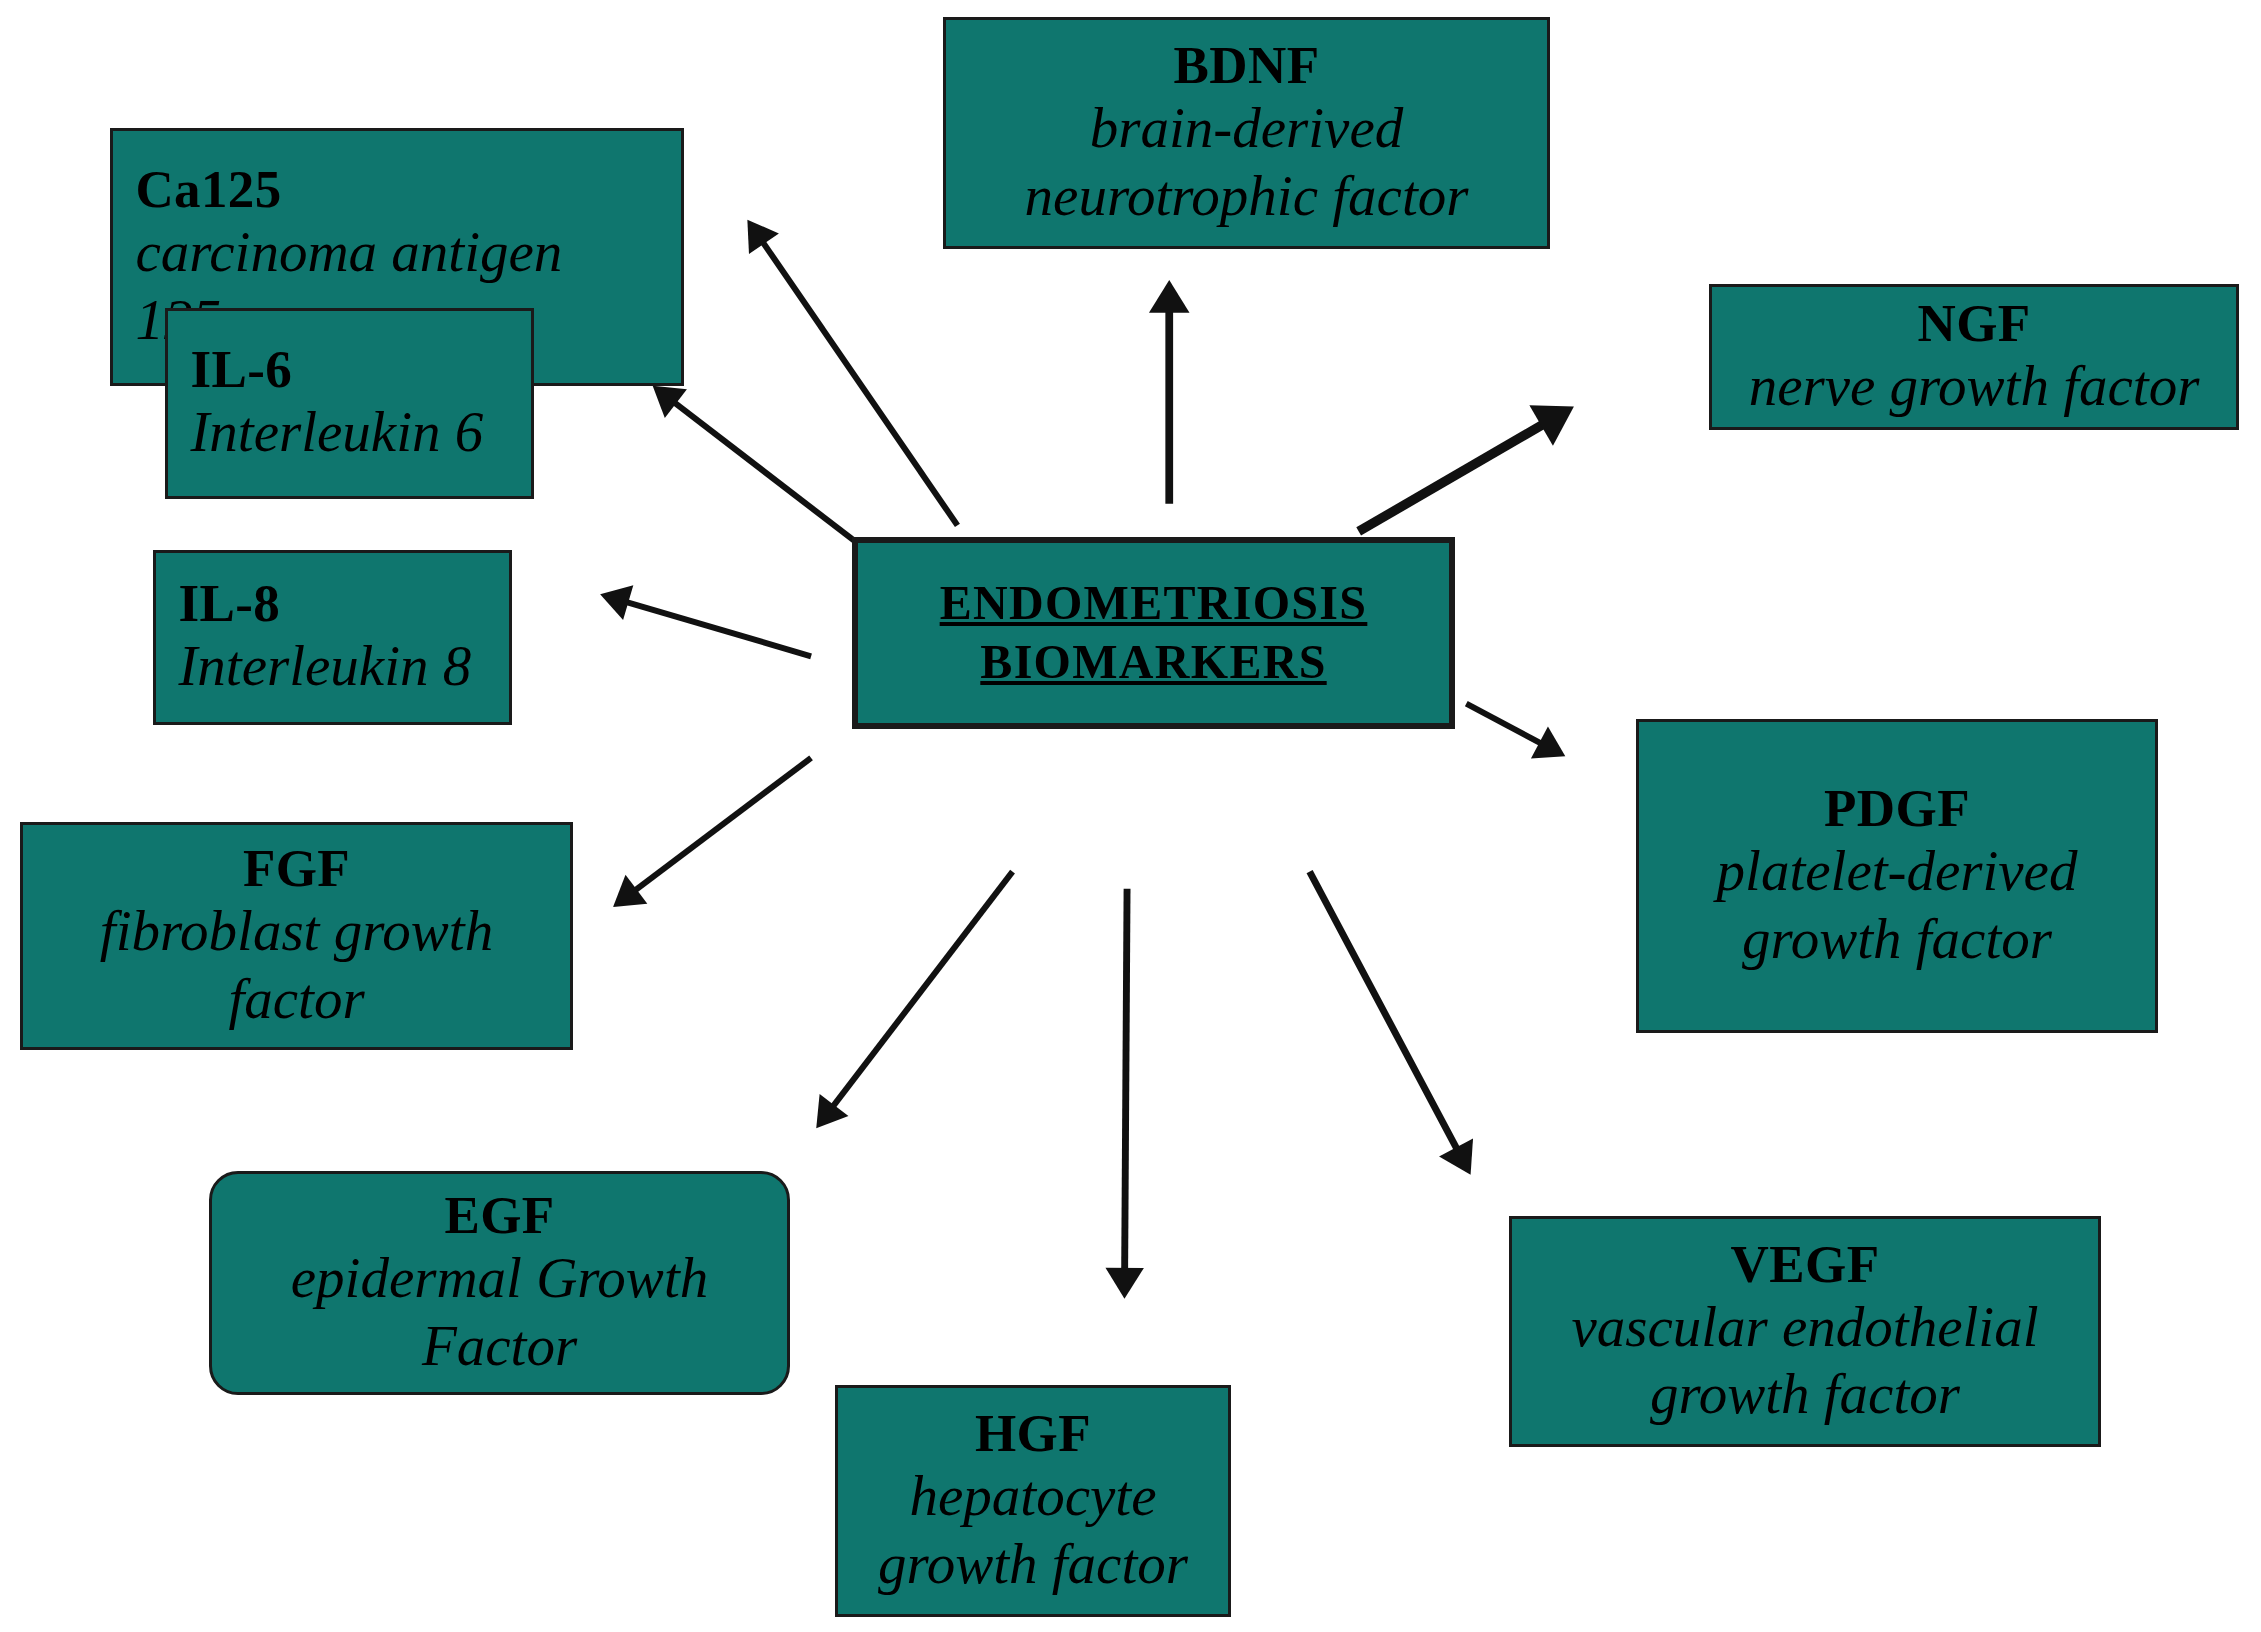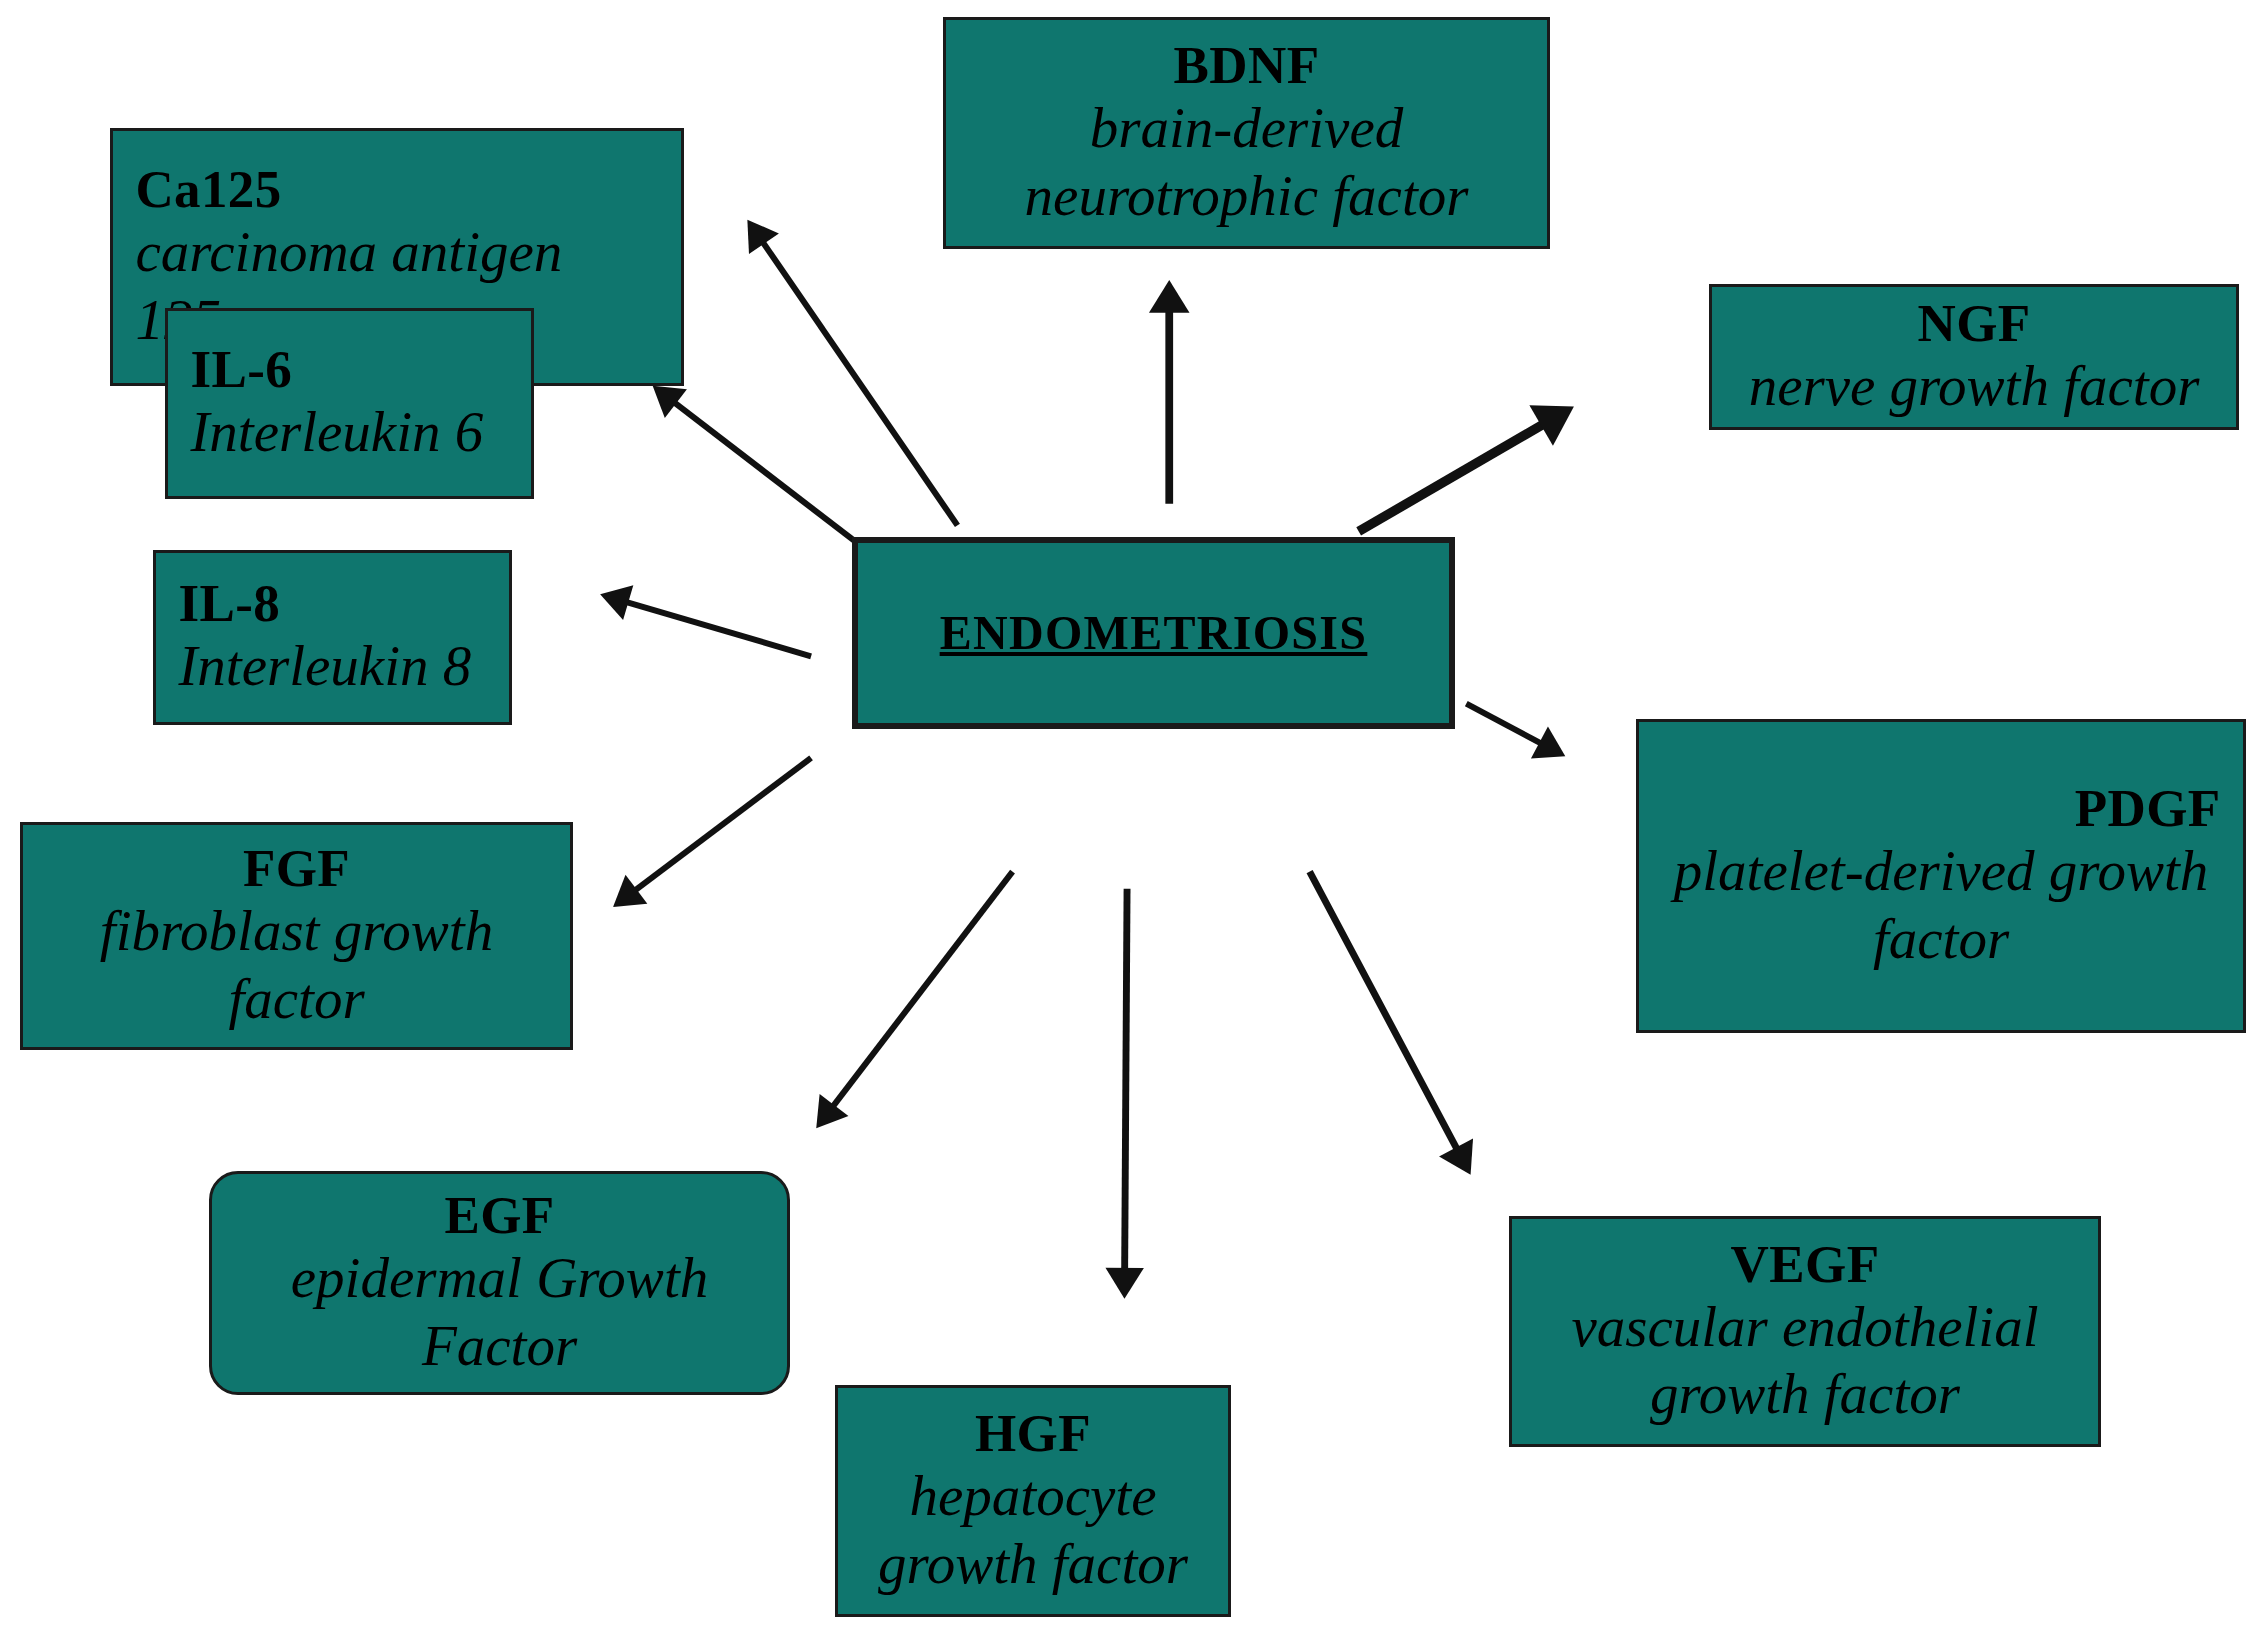--- a/index.html
+++ b/index.html
@@ -114,20 +114,21 @@
         <polygon points="1818,878 1778.0859762547318,880.6901874399704 1797.8418770274845,843.4454564749445" fill="#111111"></polygon>
       </g>
       <g>
         <line x1="1521" y1="1012" x2="1692.0487223173006" y2="1333.974065538448" stroke="#111111" stroke-width="8" stroke-linecap="butt"></line>
         <polygon points="1708,1364 1671.3992690070877,1342.6793787429995 1710.8215547236664,1321.7362894560667" fill="#111111"></polygon>
       </g>
     </svg>
 
   <div class="node center align-center" id="node-center" style="left: 852px; top: 537px; width: 603px; height: 192px; border-color: rgb(26, 26, 26); text-decoration: underline;">
     <div class="title-line">ENDOMETRIOSIS</div>
+    <div class="title-line">BIOMARKERS</div>
   </div>
 
   <div id="node-host">
       <div class="node align-left" style="left: 110px; top: 82px; width: 574px; height: 258px; border-color: rgb(26, 26, 26); margin-top: 46px;">
         <div class="abbr">Ca125</div>
         <div class="full">carcinoma antigen 125</div>
       </div>
       <div class="node align-left" style="left: 165px; top: 308px; width: 369px; height: 191px; border-color: rgb(26, 26, 26);">
         <div class="abbr">IL-6</div>
         <div class="full">Interleukin 6</div>
@@ -149,21 +150,21 @@
         <div class="full">hepatocyte growth factor</div>
       </div>
       <div class="node align-center" style="left: 943px; top: 17px; width: 607px; height: 232px; border-color: rgb(26, 26, 26);">
         <div class="abbr">BDNF</div>
         <div class="full">brain-derived neurotrophic factor</div>
       </div>
       <div class="node align-center" style="left: 1709px; top: 284px; width: 530px; height: 146px; border-color: rgb(26, 26, 26);">
         <div class="abbr">NGF</div>
         <div class="full">nerve growth factor</div>
       </div>
-      <div class="node align-center" style="left: 1636px; top: 719px; width: 610px; height: 314px; border-color: rgb(26, 26, 26); align-items: flex-end;">
+      <div class="node align-center" style="left: 1636px; top: 719px; width: 522px; height: 314px; border-color: rgb(26, 26, 26);">
         <div class="abbr">PDGF</div>
         <div class="full">platelet-derived growth factor</div>
       </div>
       <div class="node align-center" style="left: 1509px; top: 1216px; width: 592px; height: 231px; border-color: rgb(26, 26, 26);">
         <div class="abbr">VEGF</div>
         <div class="full">vascular endothelial growth factor</div>
       </div>
     </div>
 
 </div>

